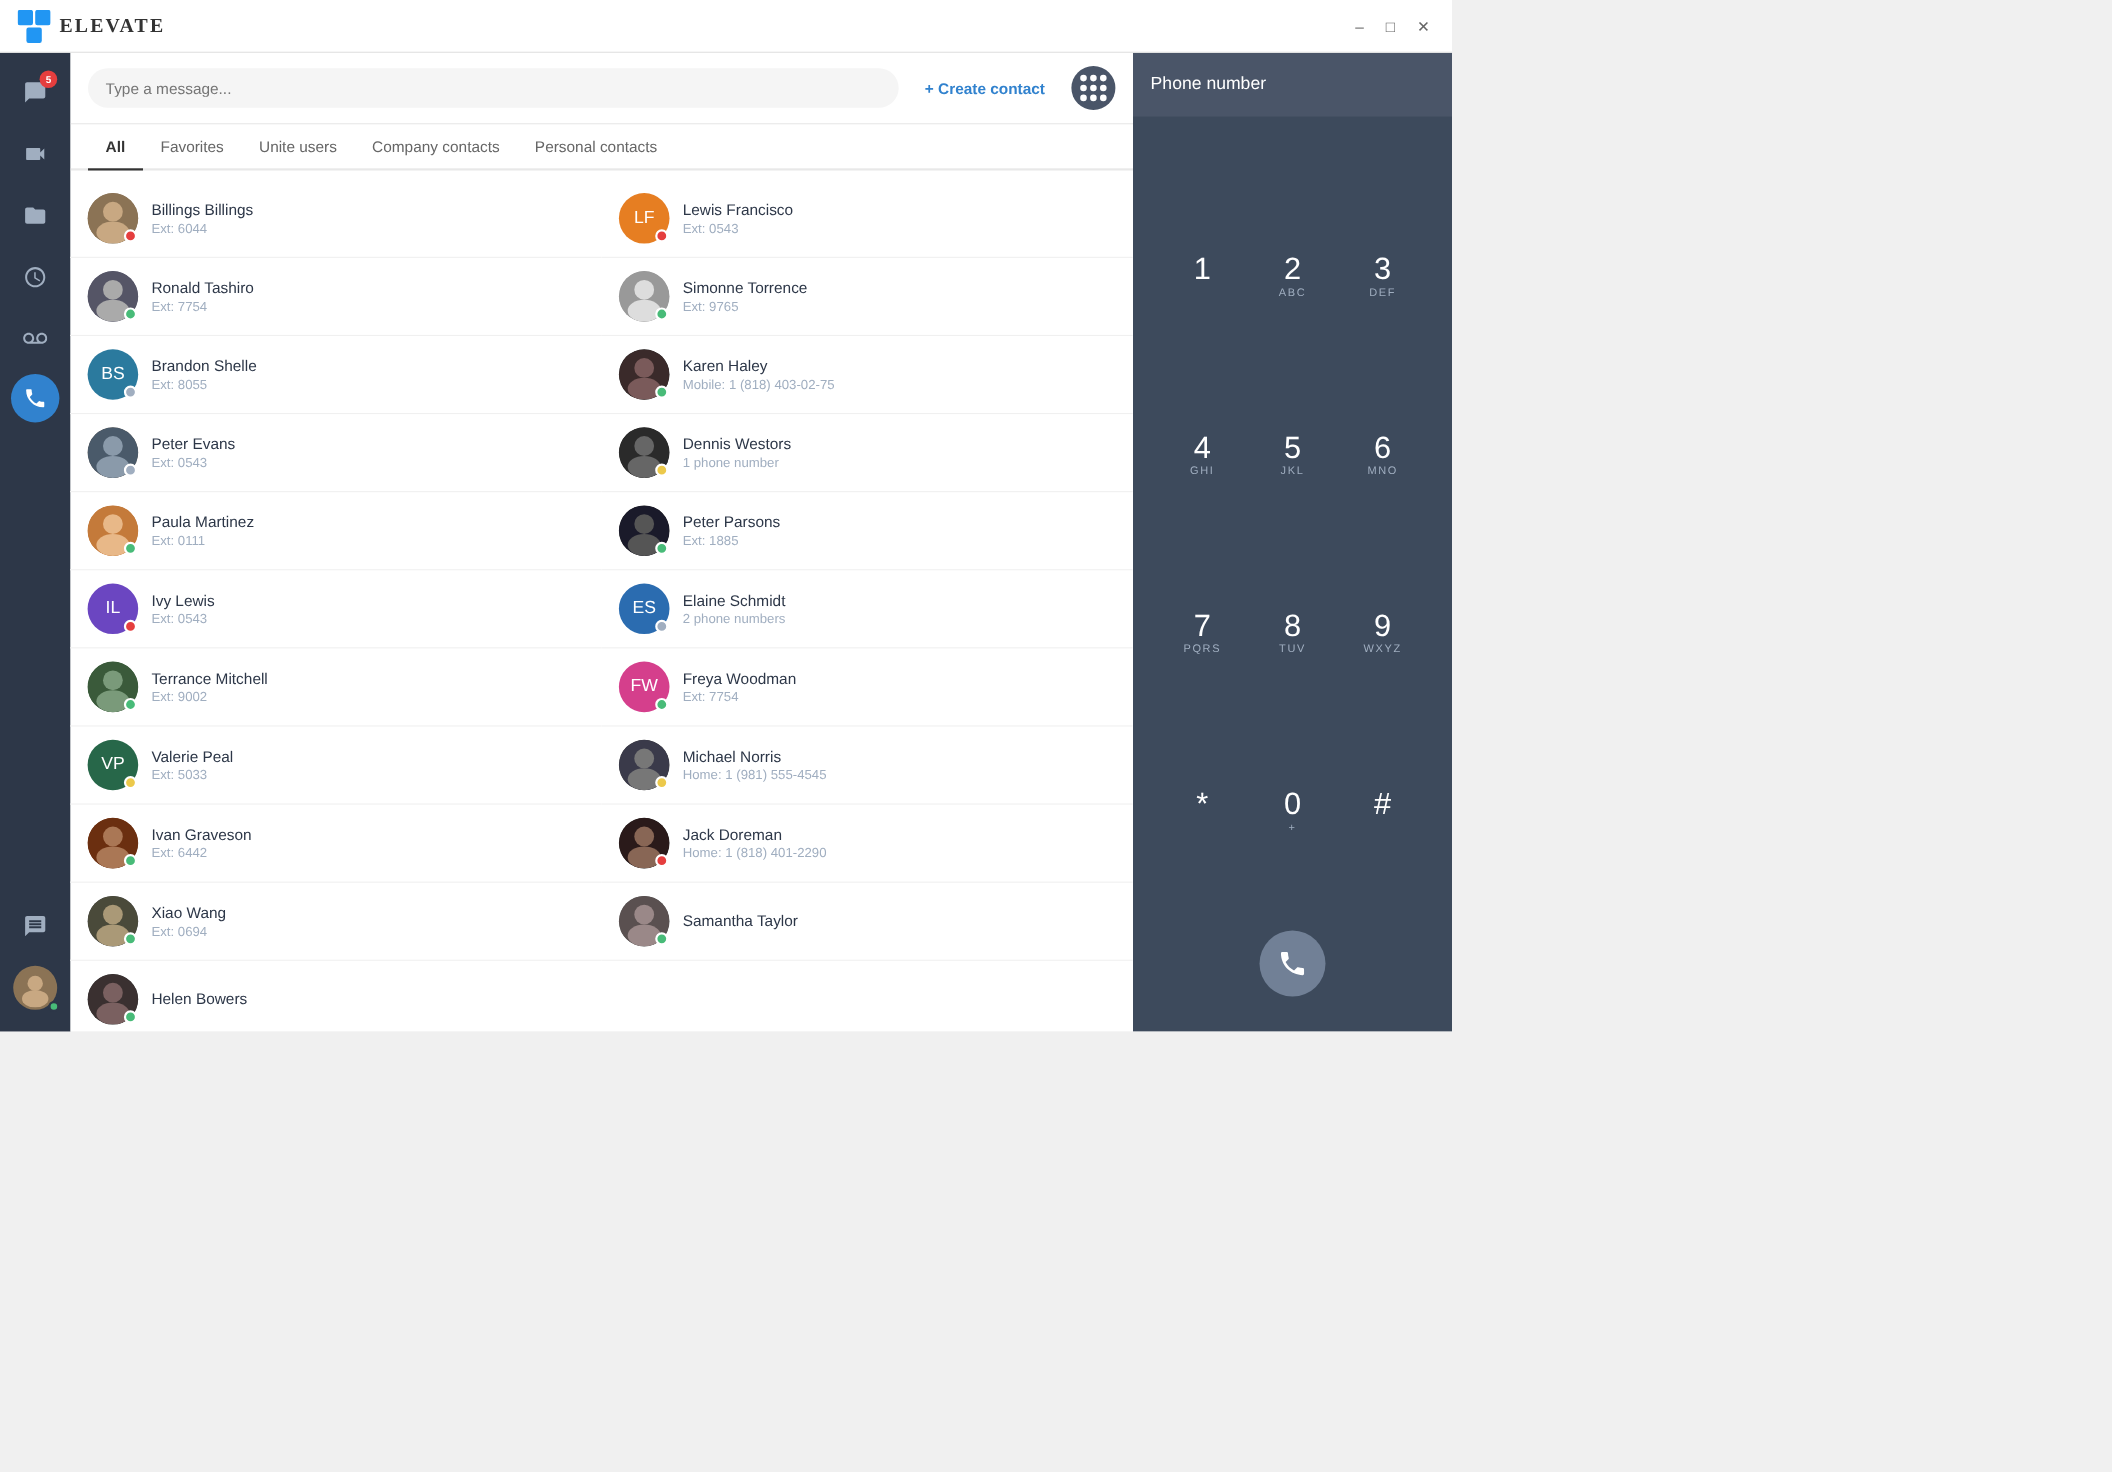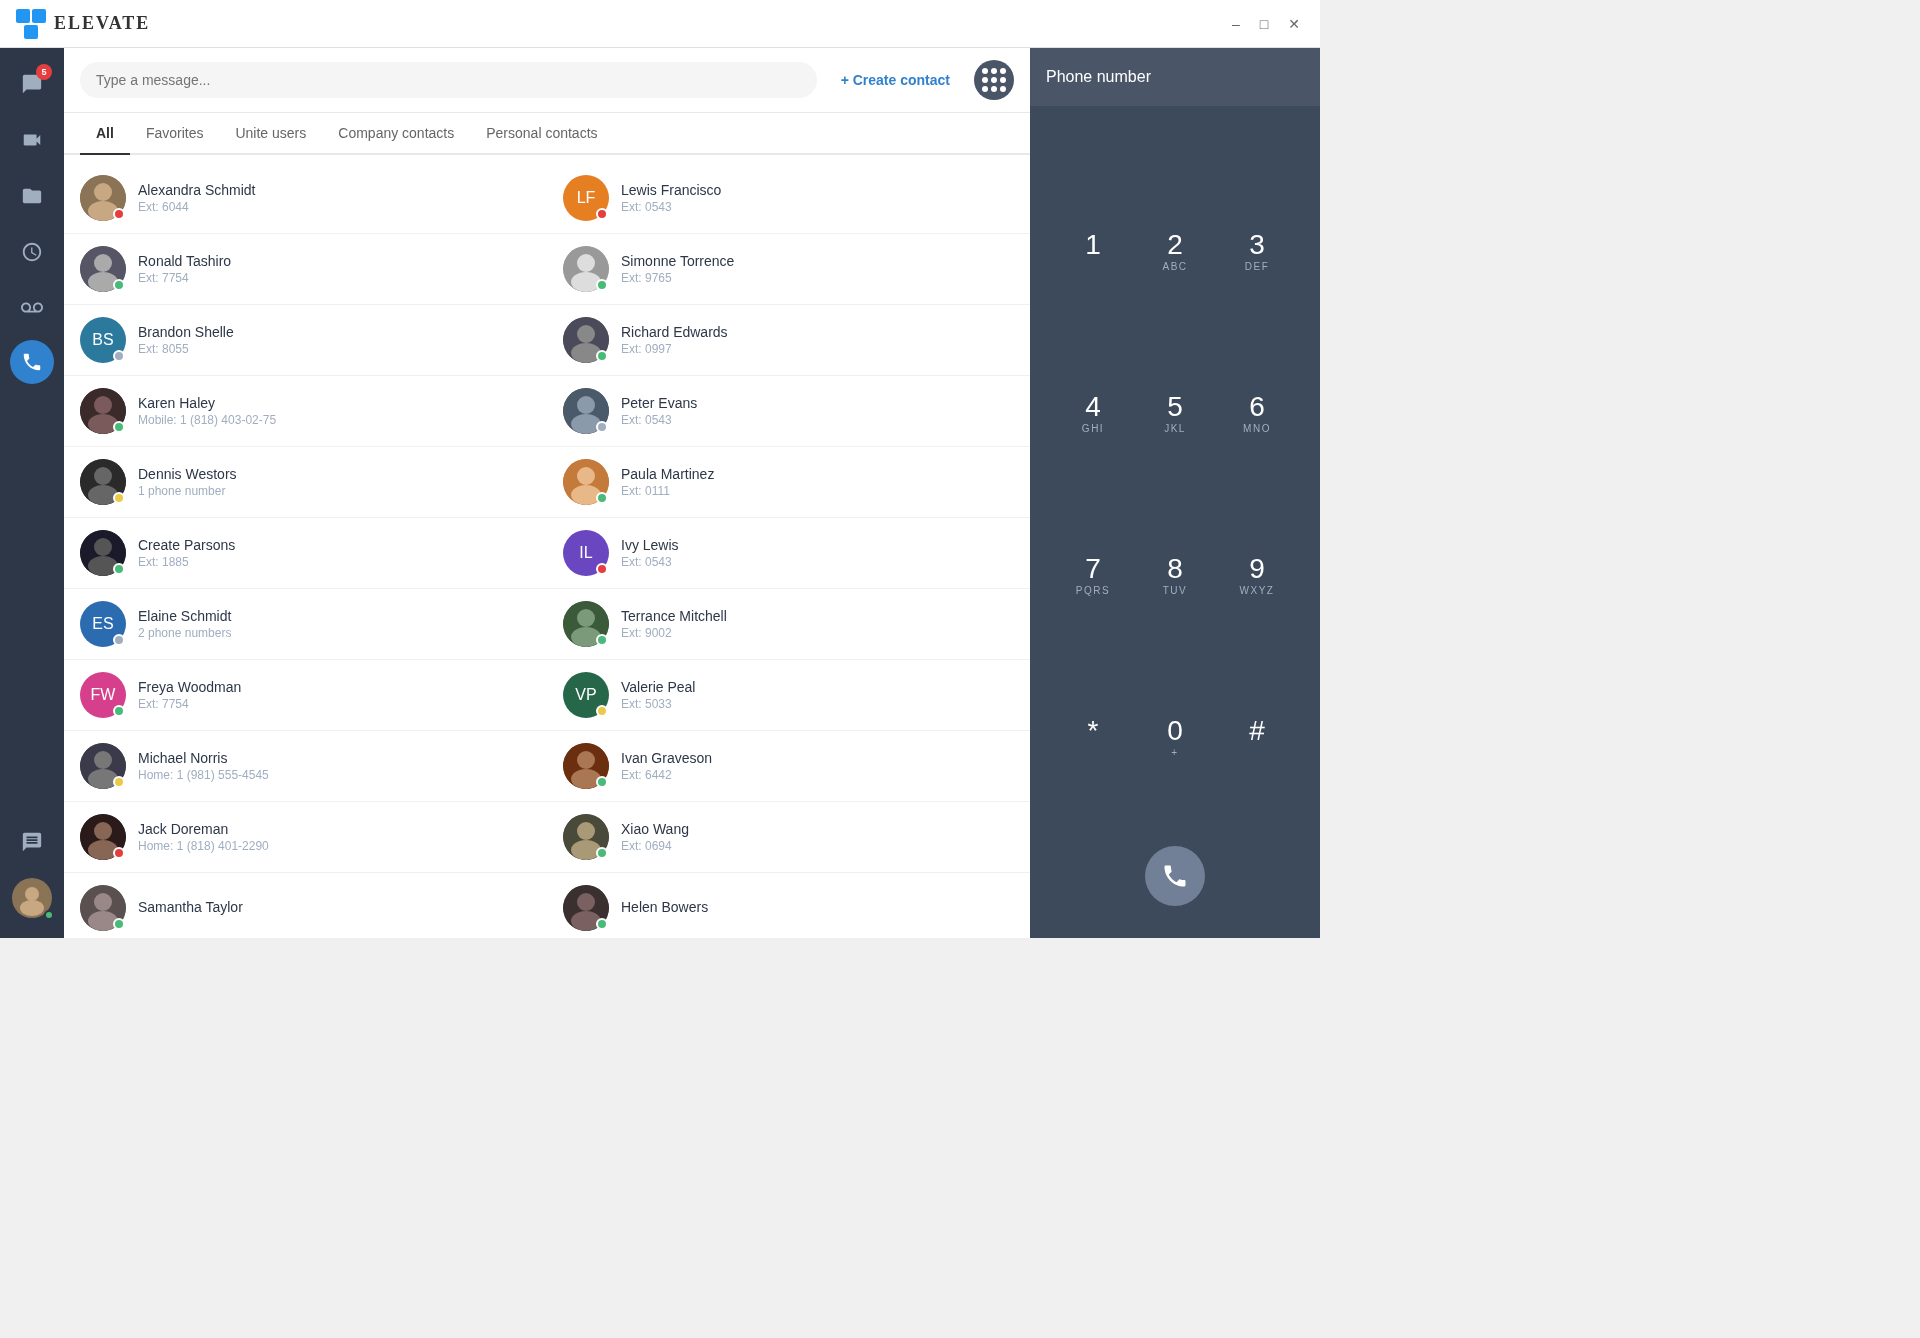--- a/index.html
+++ b/index.html
@@ -260,21 +260,21 @@
               <div class="avatar" style="background:#8B7355;">
                 <svg width="46" height="46" viewBox="0 0 46 46">
                     <circle cx="23" cy="23" r="23" fill="#8B7355"></circle>
                     <circle cx="23" cy="17" r="9" fill="#c8a882"></circle>
                     <ellipse cx="23" cy="36" rx="15" ry="10" fill="#c8a882"></ellipse>
                   </svg>
               </div>
               <span class="status-dot busy"></span>
             </div>
             <div class="contact-info">
-              <div class="contact-name">Alexandra Schmidt</div>
+              <div class="contact-name">Billings Billings</div>
               <div class="contact-ext">Ext: 6044</div>
             </div>
           </div>
           <div class="contact-item">
             <div class="avatar-wrap">
               <div class="avatar" style="background:#e67e22;">LF</div>
               <span class="status-dot busy"></span>
             </div>
             <div class="contact-info">
               <div class="contact-name">Lewis Francisco</div>
@@ -318,36 +318,20 @@
           <div class="contact-item">
             <div class="avatar-wrap">
               <div class="avatar" style="background:#2b7a9e;">BS</div>
               <span class="status-dot offline"></span>
             </div>
             <div class="contact-info">
               <div class="contact-name">Brandon Shelle</div>
               <div class="contact-ext">Ext: 8055</div>
             </div>
           </div>
-          <div class="contact-item">
-            <div class="avatar-wrap">
-              <div class="avatar" style="background:#555;">
-                <svg width="46" height="46" viewBox="0 0 46 46">
-                    <circle cx="23" cy="23" r="23" fill="#4a4a5a"></circle>
-                    <circle cx="23" cy="17" r="9" fill="#888"></circle>
-                    <ellipse cx="23" cy="36" rx="15" ry="10" fill="#888"></ellipse>
-                  </svg>
-              </div>
-              <span class="status-dot online"></span>
-            </div>
-            <div class="contact-info">
-              <div class="contact-name">Richard Edwards</div>
-              <div class="contact-ext">Ext: 0997</div>
-            </div>
-          </div>
 
           <div class="contact-item">
             <div class="avatar-wrap">
               <div class="avatar" style="background:#333;">
                 <svg width="46" height="46" viewBox="0 0 46 46">
                     <circle cx="23" cy="23" r="23" fill="#3a2a2a"></circle>
                     <circle cx="23" cy="17" r="9" fill="#7a5a5a"></circle>
                     <ellipse cx="23" cy="36" rx="15" ry="10" fill="#7a5a5a"></ellipse>
                   </svg>
               </div>
@@ -413,21 +397,21 @@
               <div class="avatar" style="background:#333;">
                 <svg width="46" height="46" viewBox="0 0 46 46">
                     <circle cx="23" cy="23" r="23" fill="#1a1a2a"></circle>
                     <circle cx="23" cy="17" r="9" fill="#555"></circle>
                     <ellipse cx="23" cy="36" rx="15" ry="10" fill="#555"></ellipse>
                   </svg>
               </div>
               <span class="status-dot online"></span>
             </div>
             <div class="contact-info">
-              <div class="contact-name">Create Parsons</div>
+              <div class="contact-name">Peter Parsons</div>
               <div class="contact-ext">Ext: 1885</div>
             </div>
           </div>
           <div class="contact-item">
             <div class="avatar-wrap">
               <div class="avatar" style="background:#6b46c1;">IL</div>
               <span class="status-dot busy"></span>
             </div>
             <div class="contact-info">
               <div class="contact-name">Ivy Lewis</div>

